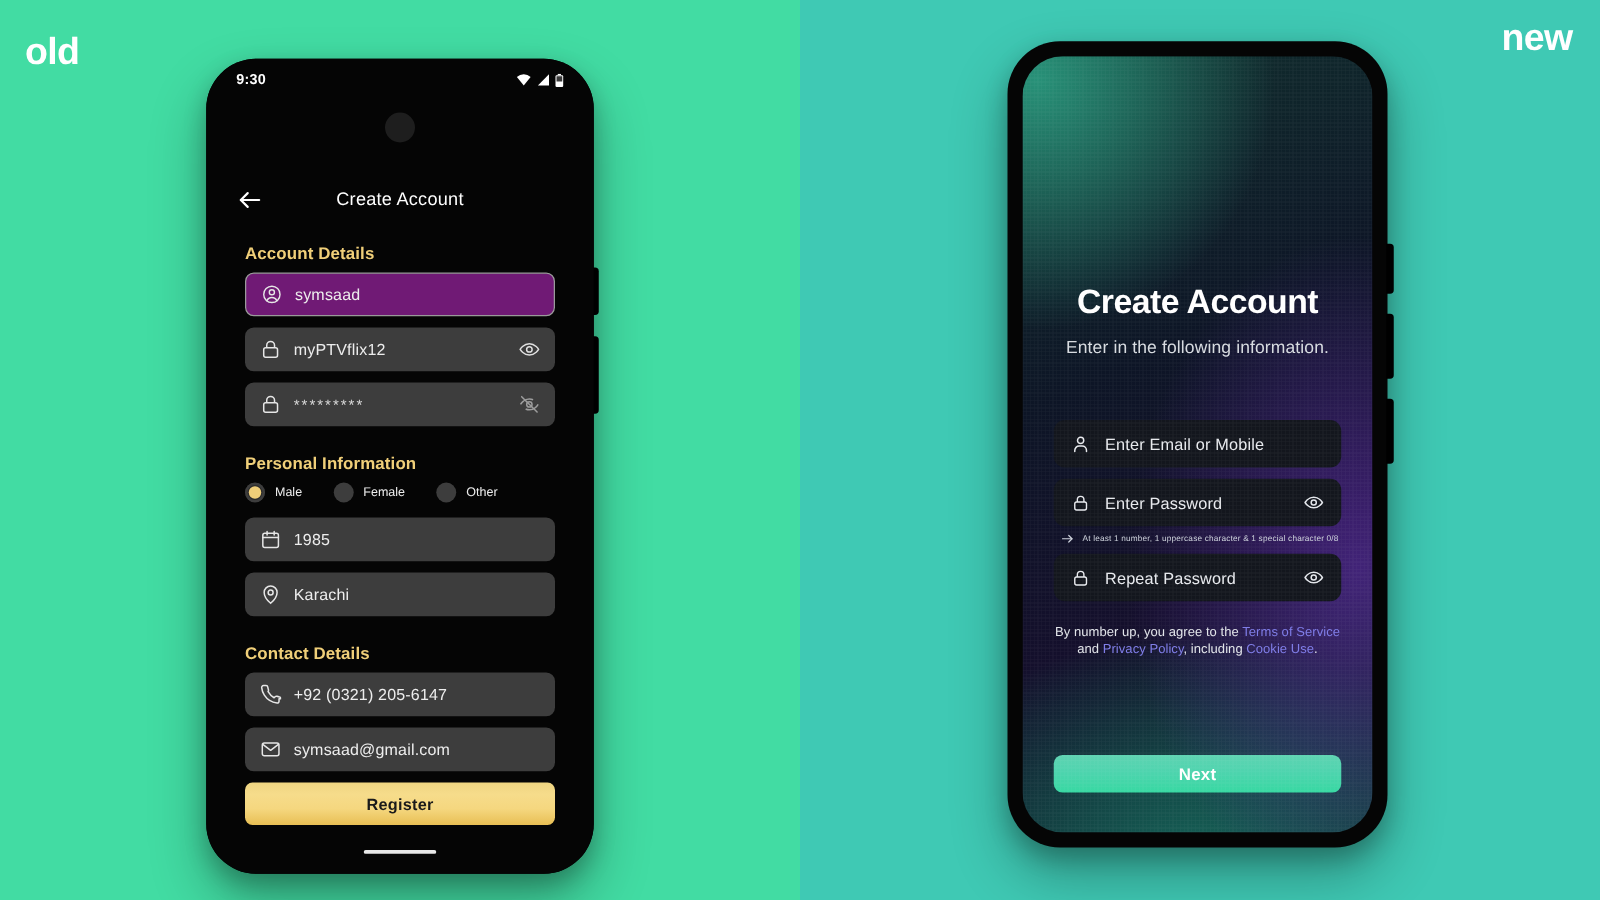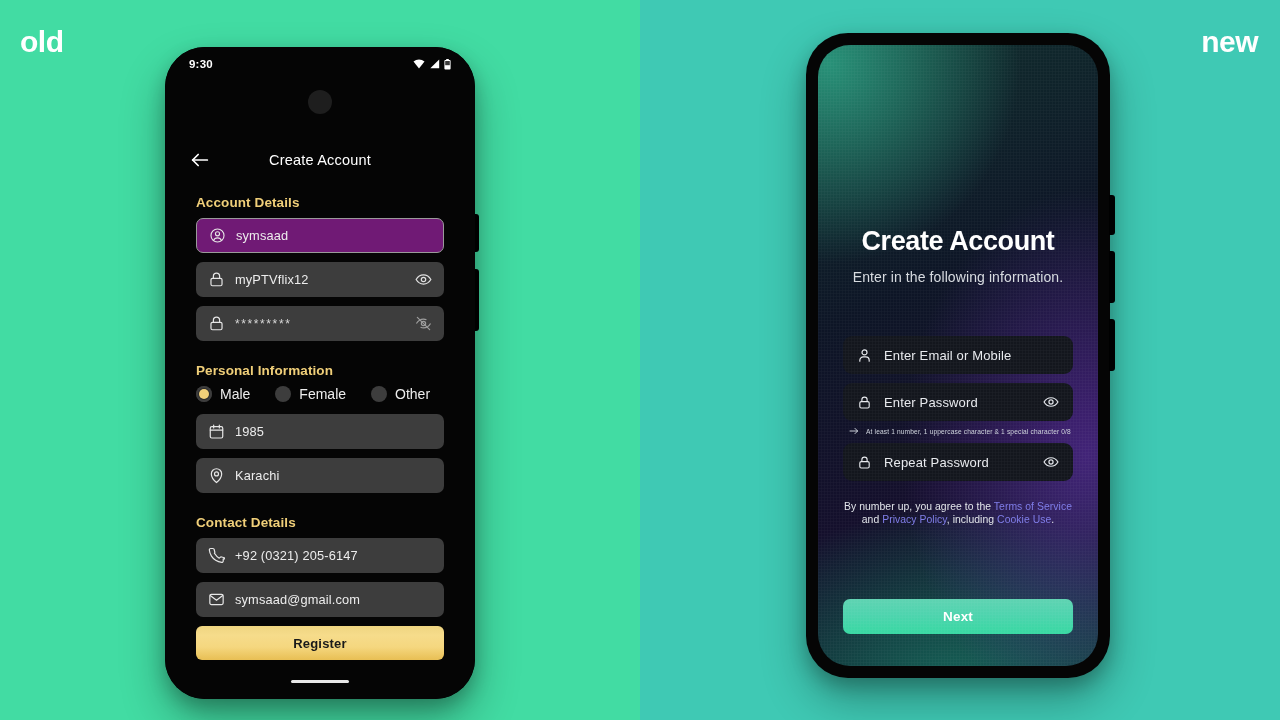--- a/index.html
+++ b/index.html
@@ -14,21 +14,21 @@
   
   .bg-left  { position:absolute; left:0;   top:0; width:640px; height:720px; background:#42DCA3; }
   .bg-right { position:absolute; left:640px; top:0; width:640px; height:720px; background:#3FC9B4; }
 
   
   .corner-label {
     position:absolute; color:#ffffff; font-weight:bold;
     font-size:30px; letter-spacing:-0.5px; line-height:1;
   }
   .corner-label.old { left:20px;  top:27px; }
-  .corner-label.new { right:22px; top:27px; }
+  .corner-label.new { right:22px; top:16px; }
 
   
   .phone-old {
     position:absolute; left:165px; top:47px; width:310px; height:652px;
     border-radius:40px; background:#000;
     box-shadow:0 22px 45px rgba(0,0,0,0.30), 0 8px 18px rgba(0,0,0,0.22);
   }
   .phone-old .side-btn {
     position:absolute; left:309px; width:5px; background:#000; border-radius:0 3px 3px 0;
   }
@@ -84,21 +84,21 @@
   .field-old .trail { margin-left:auto; width:17px; height:17px; display:block; }
 
   .radios { display:flex; align-items:center; gap:0; margin:5px 0 12px 0; }
   .radio-item { display:flex; align-items:center; gap:8px; margin-right:25px; }
   .radio-dot {
     width:16px; height:16px; border-radius:50%; background:#3D3D3D;
     display:flex; align-items:center; justify-content:center;
   }
   .radio-dot.on { background:#2b2b2b; box-shadow:inset 0 0 0 2px #3d3d3d; }
   .radio-dot.on::after { content:""; width:10px; height:10px; border-radius:50%; background:#F0CF79; }
-  .radio-label { font-size:14px; color:#EDEDED; }
+  .radio-label { font-size:10px; color:#EDEDED; }
 
   .btn-register {
     height:34px; border-radius:6px; margin-top:2px;
     background:linear-gradient(180deg,#EFD581 0%,#F6DC8B 28%,#F5D77F 62%,#E8BF54 100%);
     display:flex; align-items:center; justify-content:center;
     font-size:13px; font-weight:bold; color:#1a1a1a; letter-spacing:0.2px;
   }
   .home-indicator-old {
     position:absolute; left:50%; transform:translateX(-50%); bottom:16px;
     width:58px; height:3px; border-radius:2px; background:#e8e8e8;
@@ -158,21 +158,21 @@
   .pw-hint .arrow { width:10px; height:8px; flex:0 0 10px; display:block; }
 
   .legal {
     position:absolute; left:23px; right:23px; top:456px;
     text-align:center; font-size:10.4px; line-height:1.22; color:#E2E5EA;
     letter-spacing:0.05px;
   }
   .legal .lnk { color:#7E7CE8; }
 
   .btn-next {
-    position:absolute; left:25px; right:25px; bottom:32px; height:35px;
+    position:absolute; left:25px; right:25px; bottom:32px; height:30px;
     border-radius:7px;
     background:linear-gradient(180deg,#5FD3B2 0%,#4ED4AE 45%,#37D8A2 100%);
     display:flex; align-items:center; justify-content:center;
     font-size:13.5px; font-weight:bold; color:#ffffff; letter-spacing:0.2px;
   }
 </style>
 </head>
 <body>
 
 <div class="stage">

